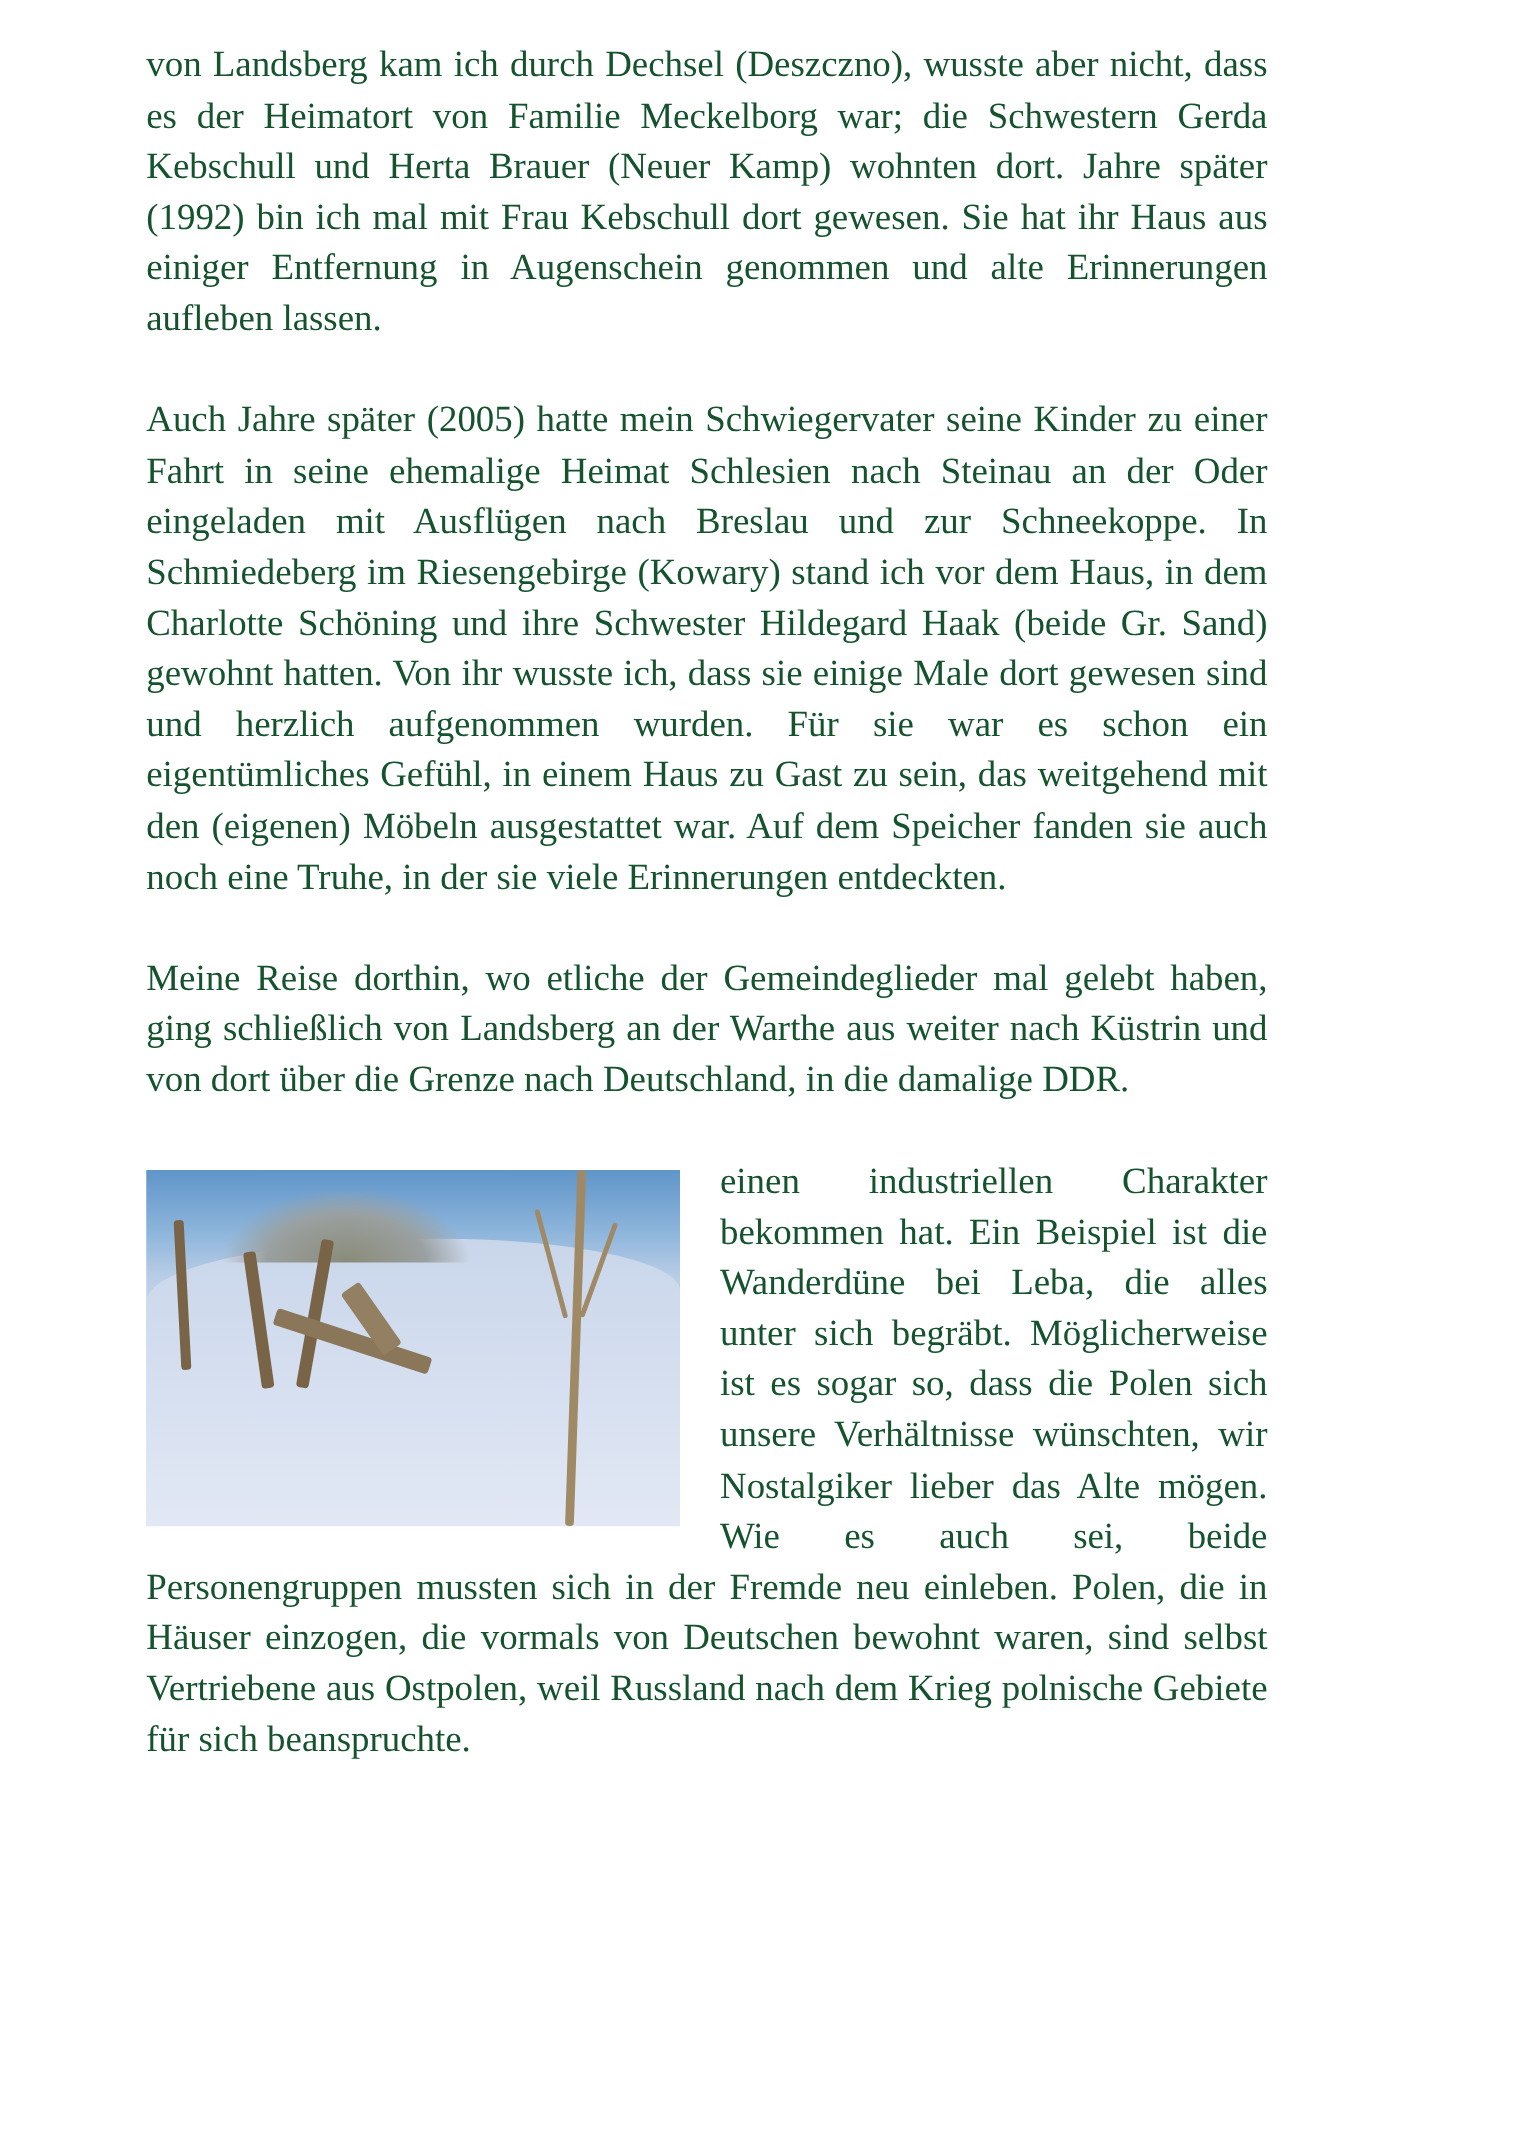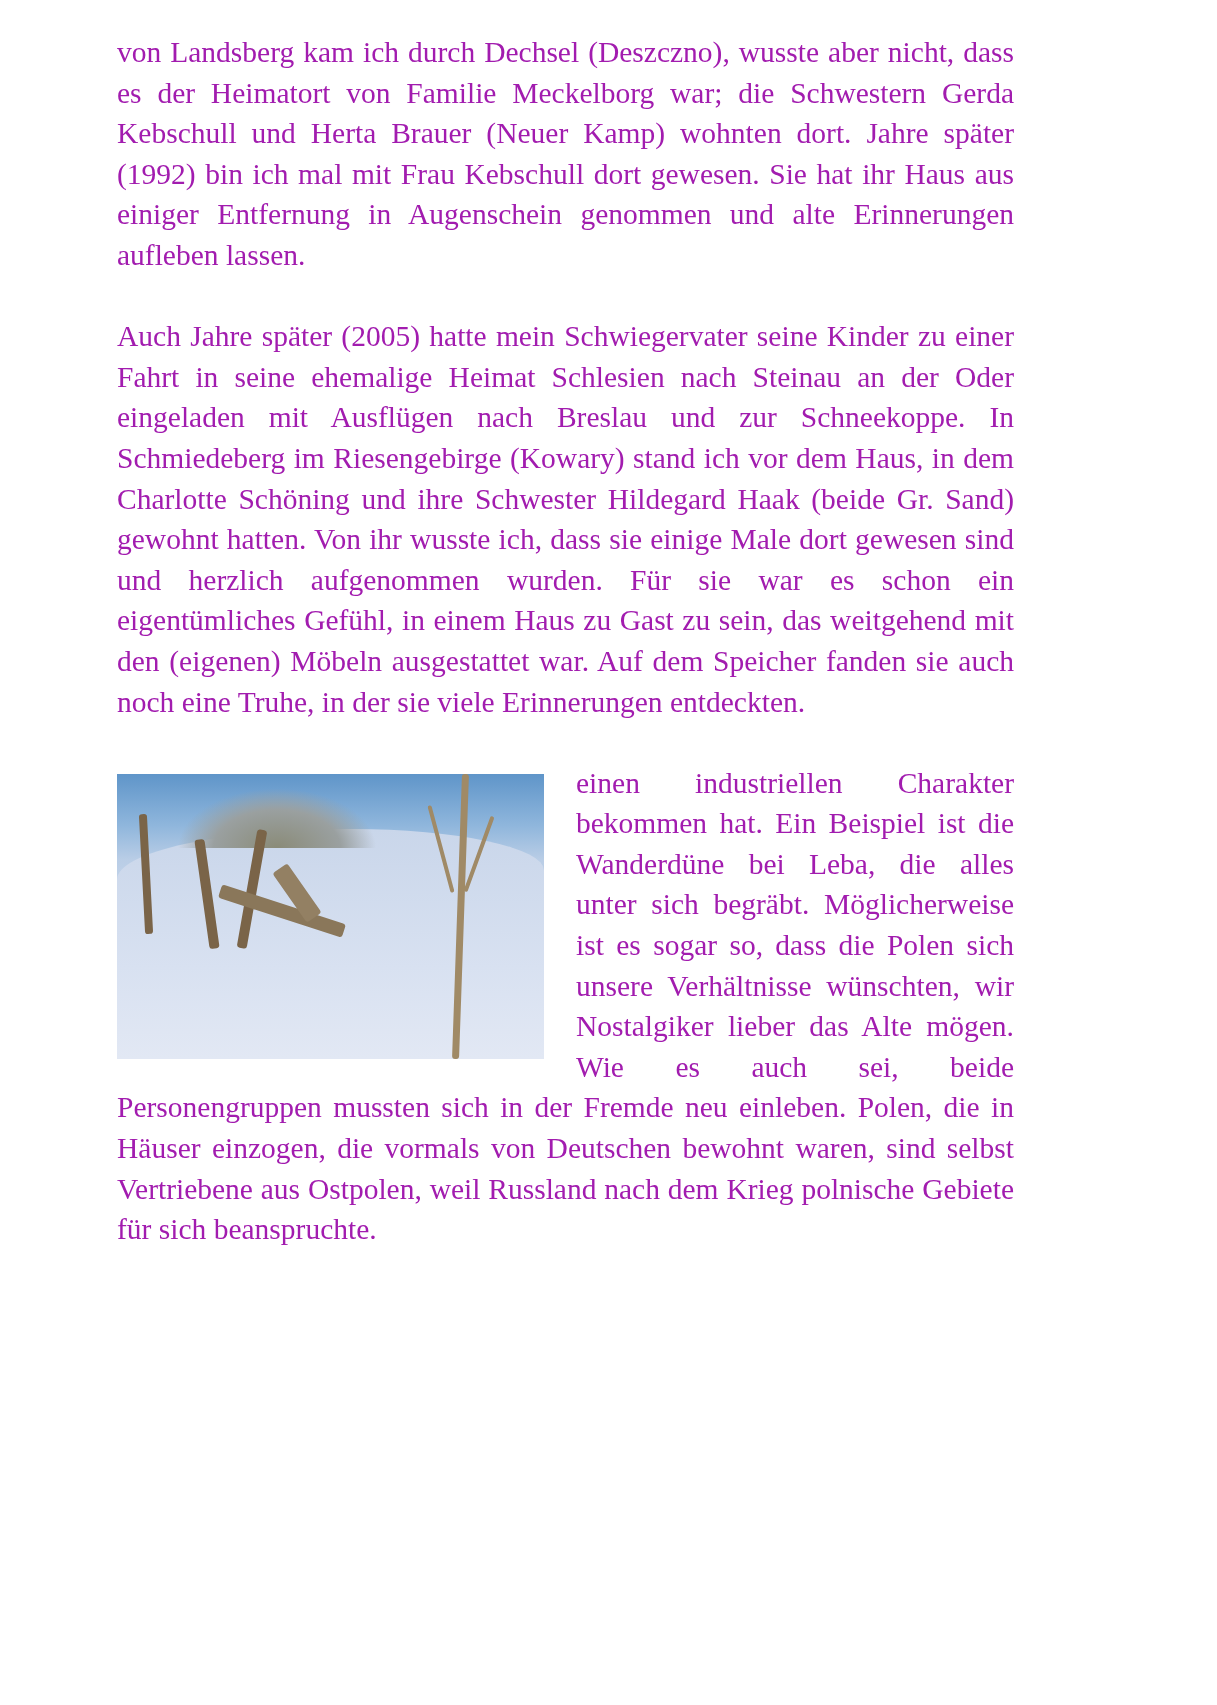--- a/index.html
+++ b/index.html
@@ -1,35 +1,36 @@
 <!DOCTYPE html>
 <html><head>
 <meta charset="utf-8">
 <style>
   html, body { margin: 0; padding: 0; background: #ffffff; }
   body { width: 1217px; height: 1705px; position: relative; overflow: hidden; }
   .page { position: absolute; left: 117px; top: 32px; width: 897px;
-    font-family: "Liberation Serif", serif; font-size: 29.5px; line-height: 40.6px; color: #a21caf; }
+    font-family: "Liberation Serif", serif; font-size: 29.5px; line-height: 40.6px; color: #14532d; }
   .para { margin: 0 0 40.6px 0; text-align: justify; }
   .float-img { float: left; width: 427px; height: 285px; margin: 11px 32px 4px 0;
     position: relative; overflow: hidden;
     background: linear-gradient(180deg, #5f95c9 0%, #8fb6dc 18%, #b9cde6 30%, #d3def0 55%, #dfe6f3 100%); }
   .dune { position: absolute; left: 60px; top: 14px; width: 200px; height: 60px;
     background: radial-gradient(ellipse at 50% 100%, #8a8b78 0%, #9aa0a0 45%, rgba(160,170,180,0) 70%); }
   .sand { position: absolute; left: 0; top: 55px; width: 100%; height: 230px;
     background: linear-gradient(180deg, #c9d6ea 0%, #d8e1f1 60%, #e2e8f4 100%);
     border-radius: 55% 45% 0 0 / 22% 18% 0 0; }
   .stick { position: absolute; background: #7a6448; border-radius: 3px; }
 </style>
 </head>
 <body>
 
 <div class="page">
   <p class="para">von Landsberg kam ich durch Dechsel (Deszczno), wusste aber nicht, dass es der Heimatort von Familie Meckelborg war; die Schwestern Gerda Kebschull und Herta Brauer (Neuer Kamp) wohnten dort. Jahre später (1992) bin ich mal mit Frau Kebschull dort gewesen. Sie hat ihr Haus aus einiger Entfernung in Augenschein genommen und alte Erinnerungen aufleben lassen.</p>
   <p class="para">Auch Jahre später (2005) hatte mein Schwiegervater seine Kinder zu einer Fahrt in seine ehemalige Heimat Schlesien nach Steinau an der Oder eingeladen mit Ausflügen nach Breslau und zur Schneekoppe. In Schmiedeberg im Riesengebirge (Kowary) stand ich vor dem Haus, in dem Charlotte Schöning und ihre Schwester Hildegard Haak (beide Gr. Sand) gewohnt hatten. Von ihr wusste ich, dass sie einige Male dort gewesen sind und herzlich aufgenommen wurden. Für sie war es schon ein eigentümliches Gefühl, in einem Haus zu Gast zu sein, das weitgehend mit den (eigenen) Möbeln ausgestattet war. Auf dem Speicher fanden sie auch noch eine Truhe, in der sie viele Erinnerungen entdeckten.</p>
+  <p class="para">Meine Reise dorthin, wo etliche der Gemeindeglieder mal gelebt haben, ging schließlich von Landsberg an der Warthe aus weiter nach Küstrin und von dort über die Grenze nach Deutschland, in die damalige DDR.</p>
   <div style="text-align:justify;">
     <div class="float-img">
       <div class="sand"></div>
       <div class="dune"></div>
       <div class="stick" style="left:25px;top:40px;width:8px;height:120px;transform:rotate(-3deg);"></div>
       <div class="stick" style="left:85px;top:65px;width:10px;height:110px;transform:rotate(-8deg);"></div>
       <div class="stick" style="left:130px;top:55px;width:10px;height:120px;transform:rotate(10deg);"></div>
       <div class="stick" style="left:100px;top:130px;width:130px;height:14px;transform:rotate(18deg);background:#8a775a;"></div>
       <div class="stick" style="left:150px;top:110px;width:60px;height:18px;transform:rotate(55deg);background:#938063;"></div>
       <div class="stick" style="left:340px;top:0px;width:7px;height:285px;transform:rotate(2deg);background:#a08a66;"></div>

